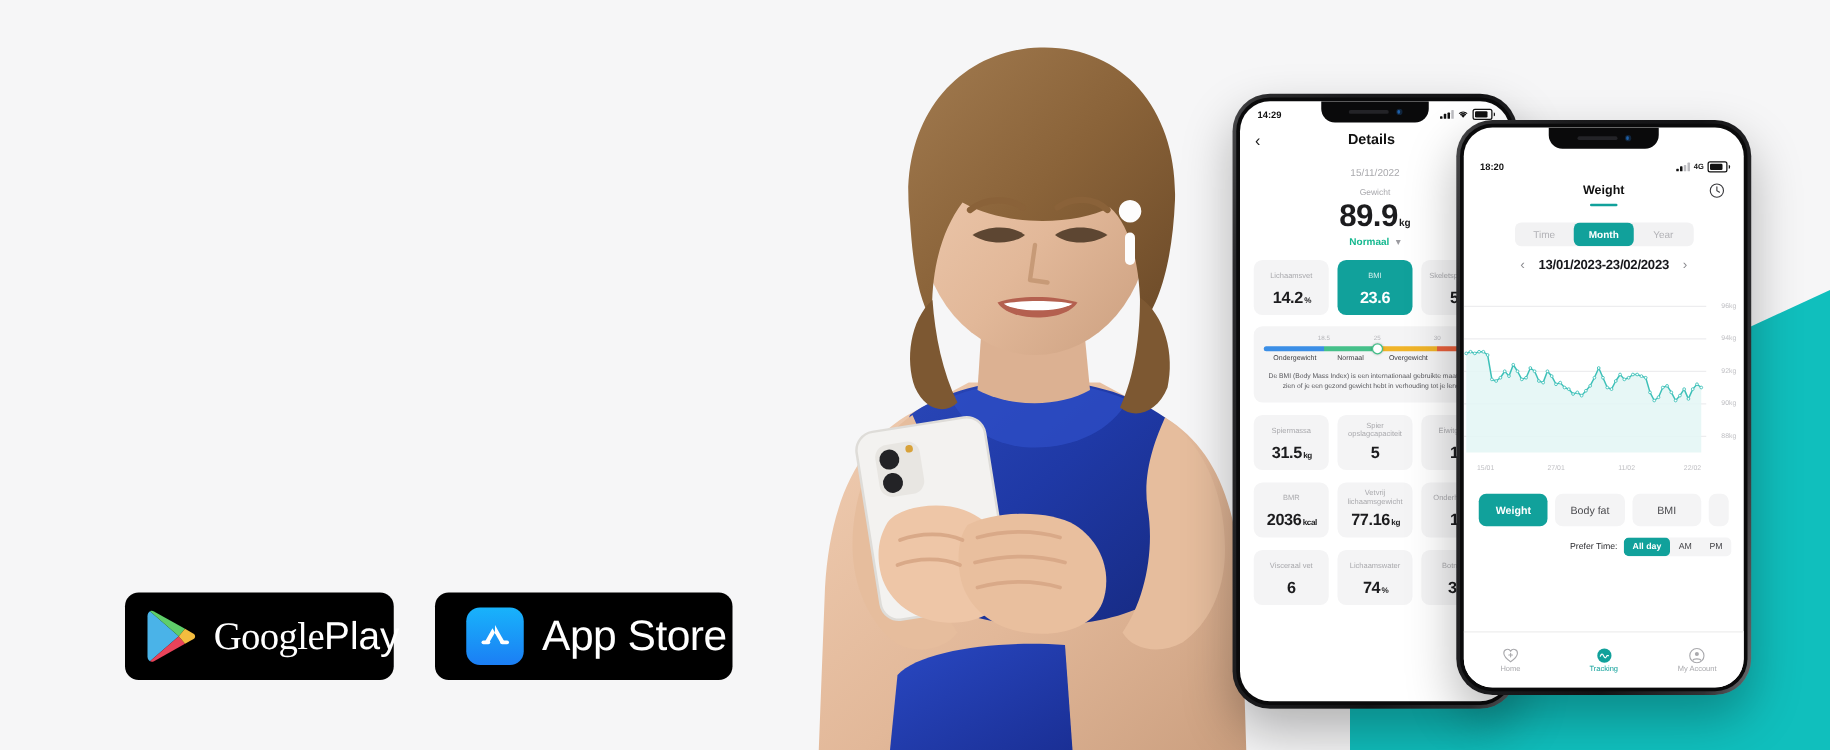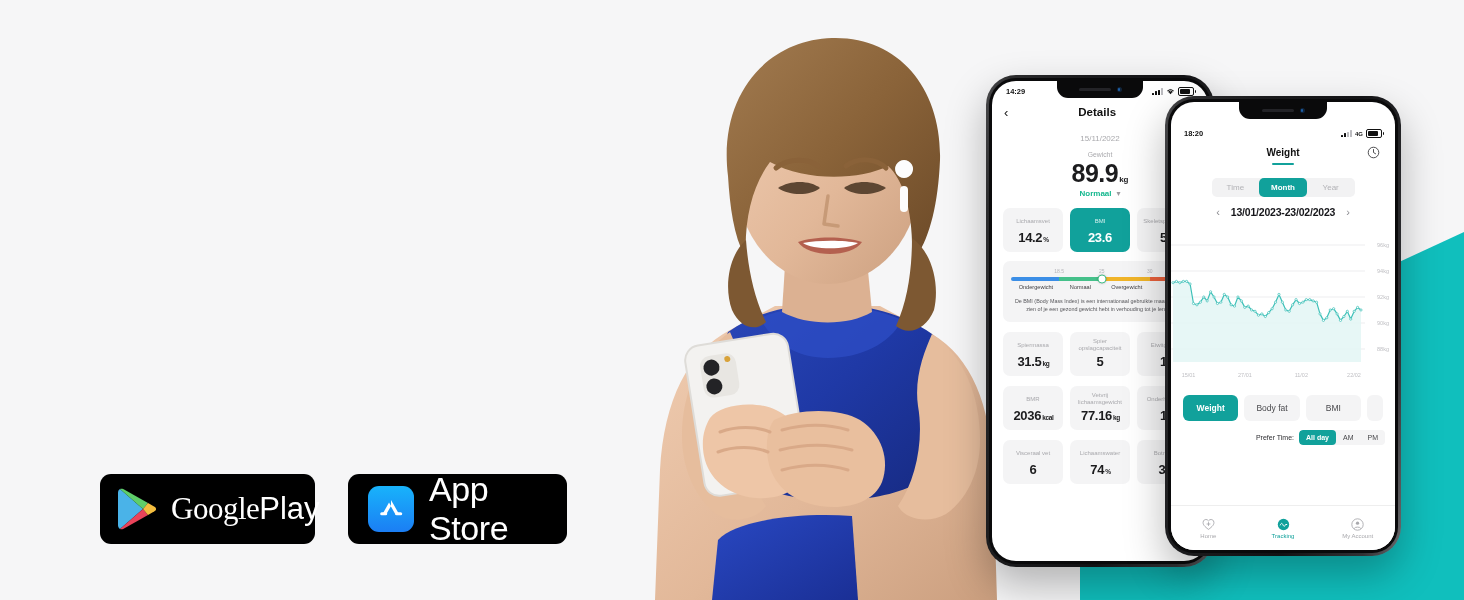--- a/index.html
+++ b/index.html
@@ -23,21 +23,21 @@
   }
   .photo svg{display:block;}
 
   
   .badges{position:absolute;left:88px;top:474px;display:flex;gap:33px;padding-left:12px;}
   .badge{
     height:70px;border-radius:11px;background:#000;
     display:flex;align-items:center;box-sizing:border-box;
   }
   .badge-gp{width:215px;padding-left:17px;}
-  .badge-as{width:219px;padding-left:20px;justify-content:center;}
+  .badge-as{width:238px;padding-left:20px;justify-content:center;}
   .gp-icon{width:40px;height:44px;flex:0 0 auto;}
   .gp-text{margin-left:14px;color:#fff;font-family:"Liberation Serif","DejaVu Serif",serif;}
   .gp-text .g1{font-size:31px;letter-spacing:-.5px;}
   .gp-text .g2{font-size:31px;font-family:"Liberation Sans",sans-serif;font-weight:400;}
   .as-icon{width:46px;height:46px;border-radius:11px;flex:0 0 auto;
     background:linear-gradient(180deg,#18b3fb 0%,#1b7ef4 100%);
     display:flex;align-items:center;justify-content:center;}
   .as-text{margin-left:15px;color:#fff;font-size:34px;letter-spacing:-.4px;}
 
   

